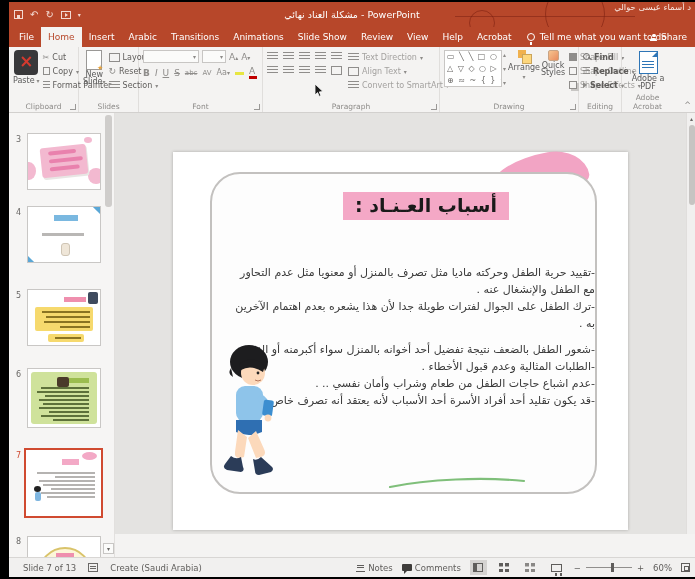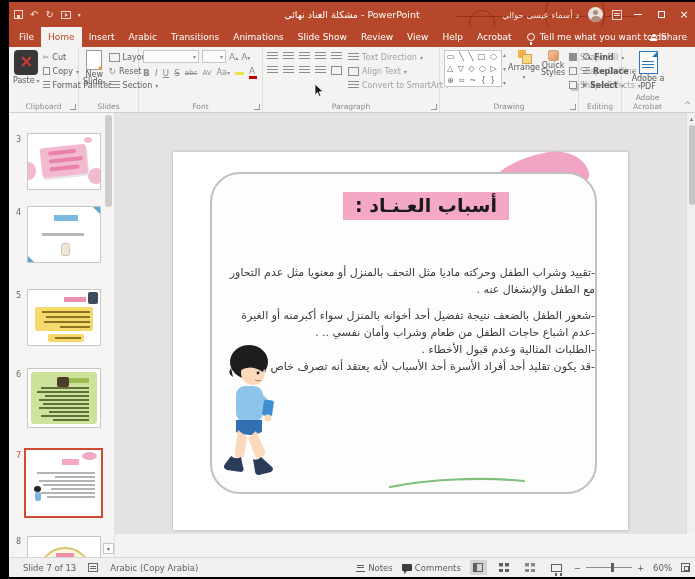--- a/index.html
+++ b/index.html
@@ -14,21 +14,21 @@
   .deco.d1 { width:60px; height:60px; right:90px; top:-18px; }
   .deco.d2 { width:26px; height:26px; right:200px; top:8px; }
   .deco-line { position:absolute; height:1px; background:rgba(120,30,15,.5); pointer-events:none; }
   .qat { position:absolute; left:5px; top:0; height:25px; display:flex; align-items:center; gap:7px; font-size:10px; }
   .qat .glyph { color:#f3d9d1; }
   .ic-save { width:9px; height:9px; border:1px solid #f3d9d1; position:relative; }
   .ic-save::after { content:""; position:absolute; left:2px; top:4px; width:3px; height:3px; background:#f3d9d1; }
   .ic-present { width:10px; height:8px; border:1px solid #f3d9d1; position:relative; }
   .ic-present::after { content:""; position:absolute; left:3px; top:1px; border-left:3px solid #f3d9d1; border-top:2px solid transparent; border-bottom:2px solid transparent; }
   .title-text { position:absolute; left:0; right:0; top:0; height:25px; display:flex; align-items:center; justify-content:center; font-size:9.5px; color:#fff; }
-  .tb-right { position:absolute; right:4px; top:0; height:25px; display:flex; align-items:center; gap:9px; }
+  .tb-right { position:absolute; right:4px; top:0; height:25px; display:flex; align-items:center; gap:9px;flex-direction:column; }
   .user-name { font-size:8.5px; color:#f8e8e2; direction:rtl; }
   .avatar { width:15px; height:15px; border-radius:50%; background:#e9e2dc; position:relative; overflow:hidden; }
   .avatar::before { content:""; position:absolute; left:5px; top:3px; width:5px; height:5px; border-radius:50%; background:#b08d7d; }
   .avatar::after { content:""; position:absolute; left:2.5px; top:9px; width:10px; height:7px; border-radius:50% 50% 0 0; background:#b08d7d; }
   .ic-ribbonopt { width:10px; height:10px; border:1px solid #f3d9d1; position:relative; }
   .ic-ribbonopt::after { content:""; position:absolute; left:1px; top:2px; width:6px; height:1px; background:#f3d9d1; box-shadow:0 2px 0 #f3d9d1; }
   .winbtn { width:14px; height:16px; display:flex; align-items:center; justify-content:center; color:#fff; font-size:11px; }
   .ic-min { width:8px; height:1px; background:#fff; }
   .ic-restore { width:7px; height:7px; border:1px solid #fff; position:relative; background:#b7472a; }
   .ic-restore::before { content:""; position:absolute; left:1px; top:-3px; width:7px; height:7px; border:1px solid #fff; z-index:-1; }
@@ -498,25 +498,27 @@
     <div class="pl-scroll"></div>
     <div class="pl-down">▾</div>
   </div>
 
   <div class="canvas">
     <div class="slide">
       <div class="blob"></div>
       <div class="card"></div>
       <div class="slide-title">أسباب العـنـاد :</div>
       <div class="slide-body" dir="rtl">
-        <div>-تقييد وشراب الطفل وحركته ماديا مثل التحف بالمنزل أو معنويا مثل عدم التحاور</div>
+        <div>-تقييد حرية الطفل وحركته ماديا مثل تصرف بالمنزل أو معنويا مثل عدم التحاور</div>
         <div class="cont">مع الطفل والإنشغال عنه .</div>
+        <div>-ترك الطفل على الجوال لفترات طويلة جدا لأن هذا يشعره بعدم اهتمام الآخرين</div>
+        <div class="cont">به .</div>
         <div class="mt">-شعور الطفل بالضعف نتيجة تفضيل أحد أخوانه بالمنزل سواء أكبرمنه أو الغيرة</div>
+        <div>-الطلبات المثالية وعدم قبول الأخطاء .</div>
         <div>-عدم اشباع حاجات الطفل من طعام وشراب وأمان نفسي .. .</div>
-        <div>-الطلبات المثالية وعدم قبول الأخطاء .</div>
         <div>-قد يكون تقليد أحد أفراد الأسرة أحد الأسباب لأنه يعتقد أنه تصرف خاص بالكبار</div>
       </div>
       <svg class="squiggle" width="138" height="16" viewBox="0 0 138 16">
         <path d="M2,13 C 40,5 95,3 136,7" fill="none" stroke="#7fbf7a" stroke-width="2.2" stroke-linecap="round"></path>
       </svg>
       <svg class="boy" width="58" height="142" viewBox="0 0 58 142">
         <ellipse cx="26" cy="20" rx="19" ry="17" fill="#1d1d1f"></ellipse>
         <path d="M8,26 q-4,6 2,9 z" fill="#1d1d1f"></path>
         <circle cx="30" cy="31" r="12" fill="#fcd9bb"></circle>
         <path d="M16,22 q14,-10 26,2 l-2,6 q-12,-8 -22,-2 z" fill="#1d1d1f"></path>
@@ -538,21 +540,21 @@
   <div class="vscroll">
     <span class="arr" style="top:2px;">▴</span>
     <span class="vthumb"></span>
   </div>
 
 
   <div class="statusbar">
     <div class="sb-left">
       <span>Slide 7 of 13</span>
       <span class="ic-proof"></span>
-      <span>Arabic (Copy Arabia)</span>
+      <span>Create (Saudi Arabia)</span>
     </div>
     <div class="sb-right">
       <span style="display:flex;align-items:center;gap:3px;">
             <span class="ic-notes"></span>
             <span>Notes</span>
           </span>
       <span style="display:flex;align-items:center;gap:3px;">
             <span class="ic-comment"></span>
             <span>Comments</span>
           </span>

